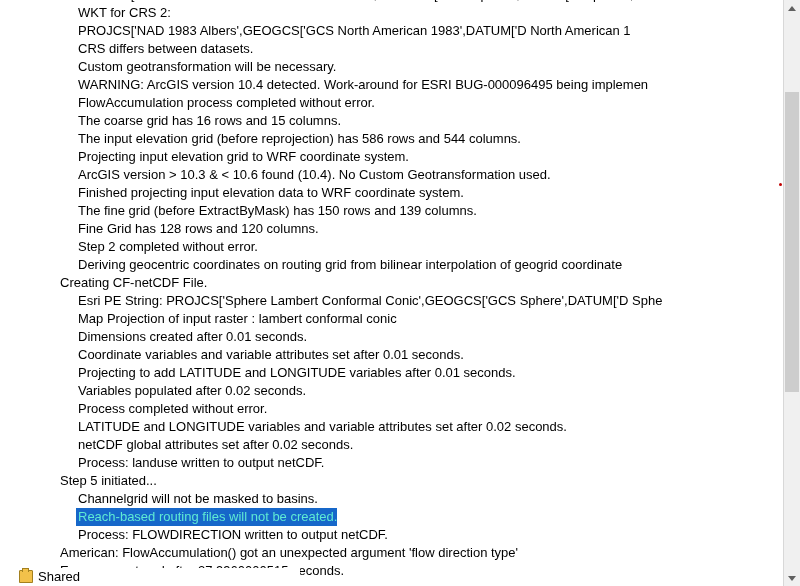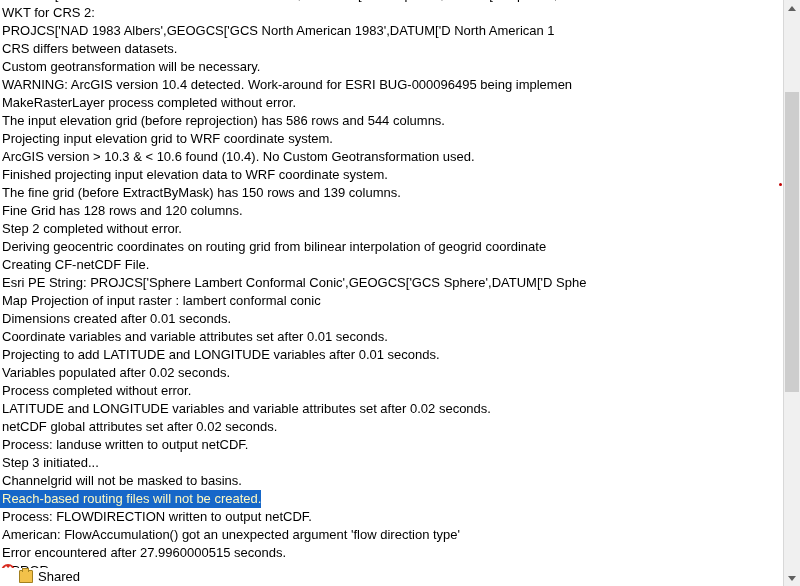--- a/index.html
+++ b/index.html
@@ -30,21 +30,20 @@
     left: 0;
     top: -14px;
     width: 760px;
   }
   .row {
     display: flex;
     align-items: flex-start;
     height: 18px;
     line-height: 18px;
     white-space: nowrap;
-    flex-direction: column;
   }
   .gutter {
     width: 18px;
     min-width: 18px;
     height: 18px;
     position: relative;
   }
   .indent-2 { width: 58px; min-width: 58px; }
   .indent-3 { width: 76px; min-width: 76px; }
   .icon {
@@ -91,21 +90,21 @@
     border: 1px solid #a3801f;
     border-bottom: none;
   }
   .txt {
     flex: 0 0 auto;
     padding-left: 2px;
     overflow: hidden;
   }
   .selected .txt {
     background: #1667c9;
-    color: #fef9c3;
+    color: #5eead4;
   }
   .vscroll {
     position: absolute;
     right: 0;
     top: 0;
     width: 16px;
     height: 586px;
     background: #f0f0f0;
     border-left: 1px solid #d8d8d8;
   }
@@ -199,21 +198,25 @@
       <div class="row">
         <span class="gutter indent-3"></span>
         <span class="txt">Custom geotransformation will be necessary.</span>
       </div>
       <div class="row">
         <span class="gutter indent-3"></span>
         <span class="txt">WARNING: ArcGIS version 10.4 detected.  Work-around for ESRI BUG-000096495 being implemen</span>
       </div>
       <div class="row">
         <span class="gutter indent-3"></span>
-        <span class="txt">MakeRasterLayer process completed without error.</span>
+        <span class="txt">FlowAccumulation process completed without error.</span>
+      </div>
+      <div class="row">
+        <span class="gutter indent-3"></span>
+        <span class="txt">The coarse grid has 16 rows and 15 columns.</span>
       </div>
       <div class="row">
         <span class="gutter indent-3"></span>
         <span class="txt">The input elevation grid (before reprojection) has 586 rows and 544 columns.</span>
       </div>
       <div class="row">
         <span class="gutter indent-3"></span>
         <span class="txt">Projecting input elevation grid to WRF coordinate system.</span>
       </div>
       <div class="row">
@@ -279,21 +282,21 @@
       <div class="row">
         <span class="gutter indent-3"></span>
         <span class="txt">netCDF global attributes set after  0.02 seconds.</span>
       </div>
       <div class="row">
         <span class="gutter indent-3"></span>
         <span class="txt">Process: landuse written to output netCDF.</span>
       </div>
       <div class="row">
         <span class="gutter indent-2"></span>
-        <span class="txt">Step 3 initiated...</span>
+        <span class="txt">Step 5 initiated...</span>
       </div>
       <div class="row">
         <span class="gutter indent-3"></span>
         <span class="txt">Channelgrid will not be masked to basins.</span>
       </div>
       <div class="row selected">
         <span class="gutter indent-3"></span>
         <span class="txt">Reach-based routing files will not be created.</span>
       </div>
       <div class="row">

